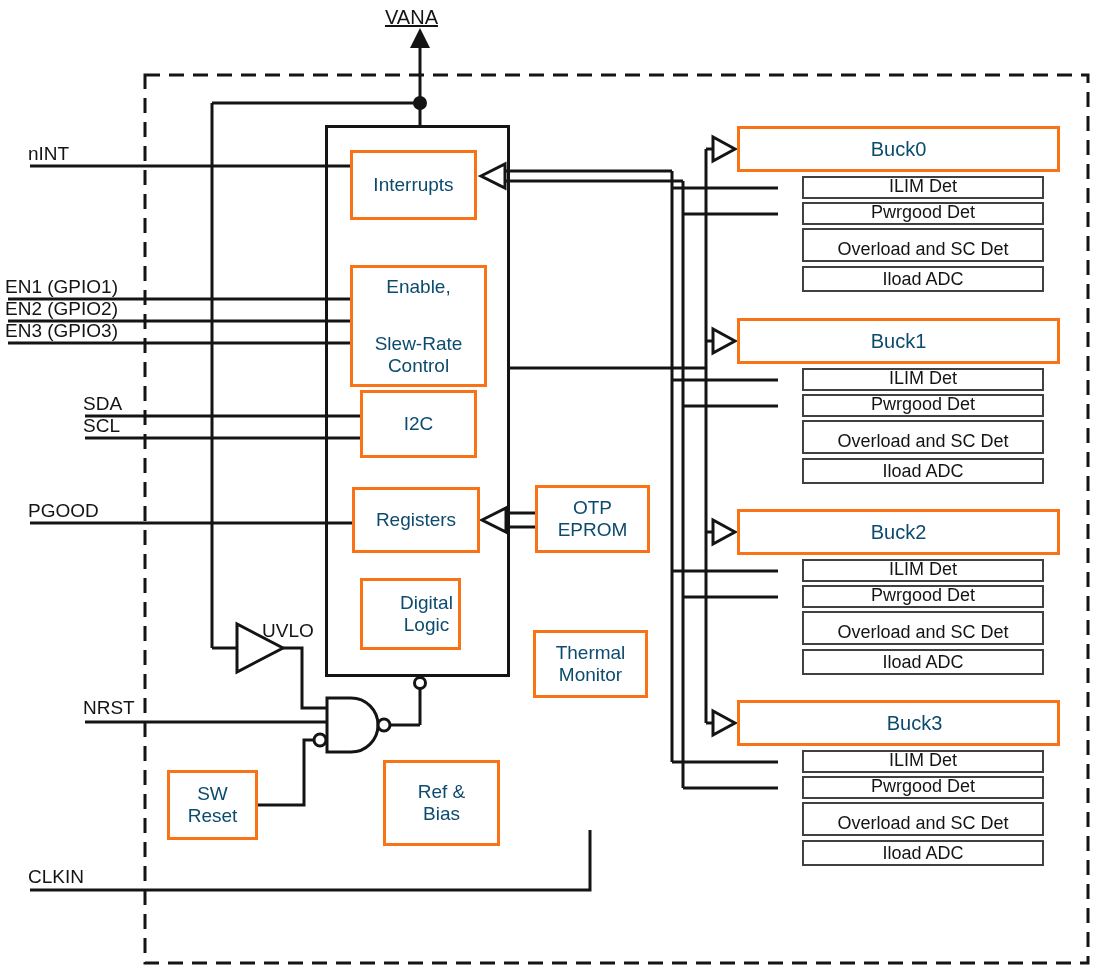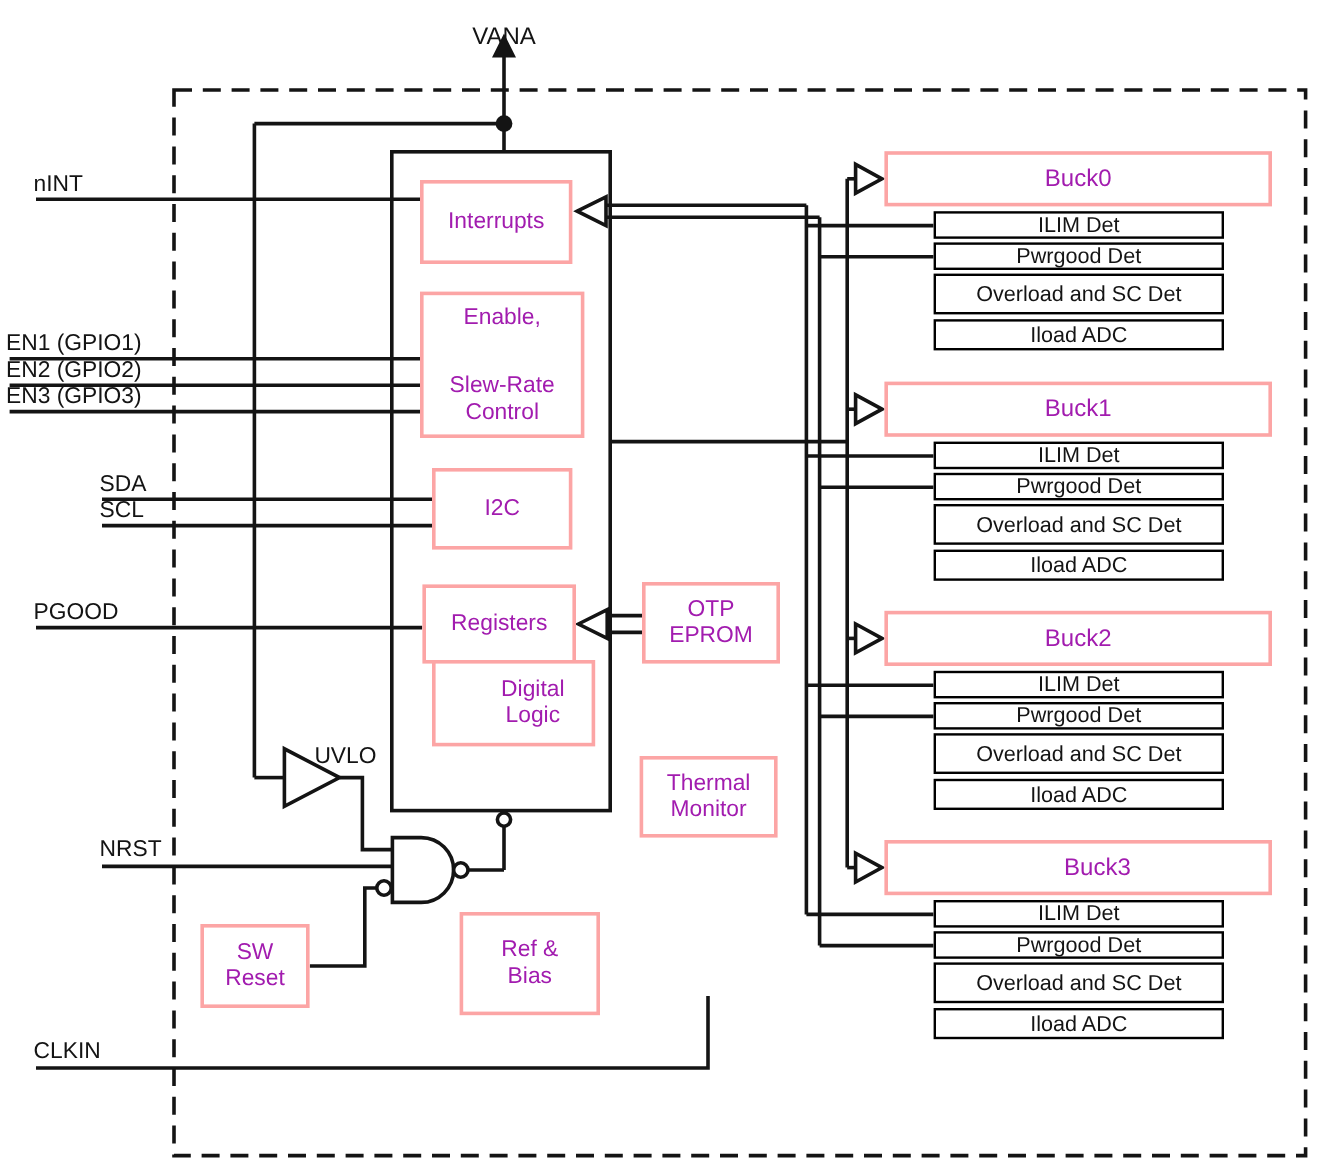--- a/index.html
+++ b/index.html
@@ -12,35 +12,35 @@
   .canvas {
     position:relative; width:1100px; height:977px;
     background:#ffffff; overflow:hidden;
   }
   .wires { position:absolute; left:0; top:0; width:1100px; height:977px; }
   .pin-label {
     position:absolute; font-size:19px; white-space:nowrap; color:#141414;
   }
   .free-label { position:absolute; font-size:19px; white-space:nowrap; }
   .box {
-    position:absolute; border:3px solid #fca5a5; background:#ffffff;
+    position:absolute; border:3px solid #f97316; background:#ffffff;
     display:flex; align-items:center; justify-content:center;
-    text-align:center; font-size:19px; line-height:1.15; color:#a21caf;
+    text-align:center; font-size:19px; line-height:1.15; color:#0c4a6e;
   }
   .box.col { flex-direction:column; }
   .central {
     position:absolute; border:3px solid #141414; background:transparent;
   }
-  .enable-box { flex-direction:column; justify-content:flex-start; padding:8px 0 7px 0; }
+  .enable-box { flex-direction:column; justify-content:flex-start; padding:8px 0 7px 0;margin-top:22px; }
   .enable-box .spacer { flex:1 1 auto; }
   .buck-header { font-size:20px; }
   .det {
-    position:absolute; border:2px solid #000000; background:#ffffff;
-    display:flex; align-items:center; justify-content:center;
-    text-align:center; font-size:18px; color:#141414; white-space:nowrap;
+    position:absolute; border:2px solid #404040; background:#ffffff;
+    display:flex; align-items:flex-end; justify-content:center;
+    text-align:center; font-size:18px; color:#141414; white-space:nowrap;margin-left:24px;
   }
   .vana-label { position:absolute; left:385px; top:6px; width:70px; text-align:center; font-size:20px; }
 </style>
 </head>
 <body>
 
 <div class="canvas">
 
   <svg class="wires" viewBox="0 0 1100 977">
 
@@ -106,21 +106,21 @@
     <circle cx="420" cy="683" r="5.5" fill="#ffffff" stroke="#141414" stroke-width="3"></circle>
 
     <polygon points="481,176 505,164 505,188" fill="#ffffff" stroke="#141414" stroke-width="3"></polygon>
     <polygon points="482,520 506,508 506,532" fill="#ffffff" stroke="#141414" stroke-width="3"></polygon>
     <polygon points="735,149 713,137 713,161" fill="#ffffff" stroke="#141414" stroke-width="3"></polygon>
     <polygon points="735,341 713,329 713,353" fill="#ffffff" stroke="#141414" stroke-width="3"></polygon>
     <polygon points="735,532 713,520 713,544" fill="#ffffff" stroke="#141414" stroke-width="3"></polygon>
     <polygon points="735,723 713,711 713,735" fill="#ffffff" stroke="#141414" stroke-width="3"></polygon>
   </svg>
 
-  <div class="vana-label pin-label" style="left:385px; top:20px; width:70px; text-align:center;">VANA</div>
+  <div class="vana-label pin-label" style="left:385px; top:6px; width:70px; text-align:left;text-decoration:underline;">VANA</div>
   <div class="pin-label" style="left:28px; top:143px;">nINT</div>
   <div class="pin-label" style="left:5px;  top:276px;">EN1 (GPIO1)</div>
   <div class="pin-label" style="left:5px;  top:298px;">EN2 (GPIO2)</div>
   <div class="pin-label" style="left:5px;  top:320px;">EN3 (GPIO3)</div>
   <div class="pin-label" style="left:83px; top:393px;">SDA</div>
   <div class="pin-label" style="left:83px; top:415px;">SCL</div>
   <div class="pin-label" style="left:28px; top:500px;">PGOOD</div>
   <div class="pin-label" style="left:83px; top:697px;">NRST</div>
   <div class="pin-label" style="left:28px; top:866px;">CLKIN</div>
   <div class="free-label" style="left:262px; top:620px;">UVLO</div>
@@ -139,21 +139,21 @@
   </div>
 
   <div class="box" style="left:360px; top:390px; width:117px; height:68px;">
     <span>I2C</span>
   </div>
 
   <div class="box" style="left:352px; top:487px; width:128px; height:66px;">
     <span>Registers</span>
   </div>
 
-  <div class="box col" style="left:360px; top:550px; width:136px; height:72px;padding-left:32px;">
+  <div class="box col" style="left:360px; top:578px; width:101px; height:72px;padding-left:32px;">
     <span>Digital</span>
     <span>Logic</span>
   </div>
 
   <div class="box col" style="left:533px; top:630px; width:115px; height:68px;">
     <span>Thermal</span>
     <span>Monitor</span>
   </div>
 
   <div class="box col" style="left:535px; top:485px; width:115px; height:68px;">

